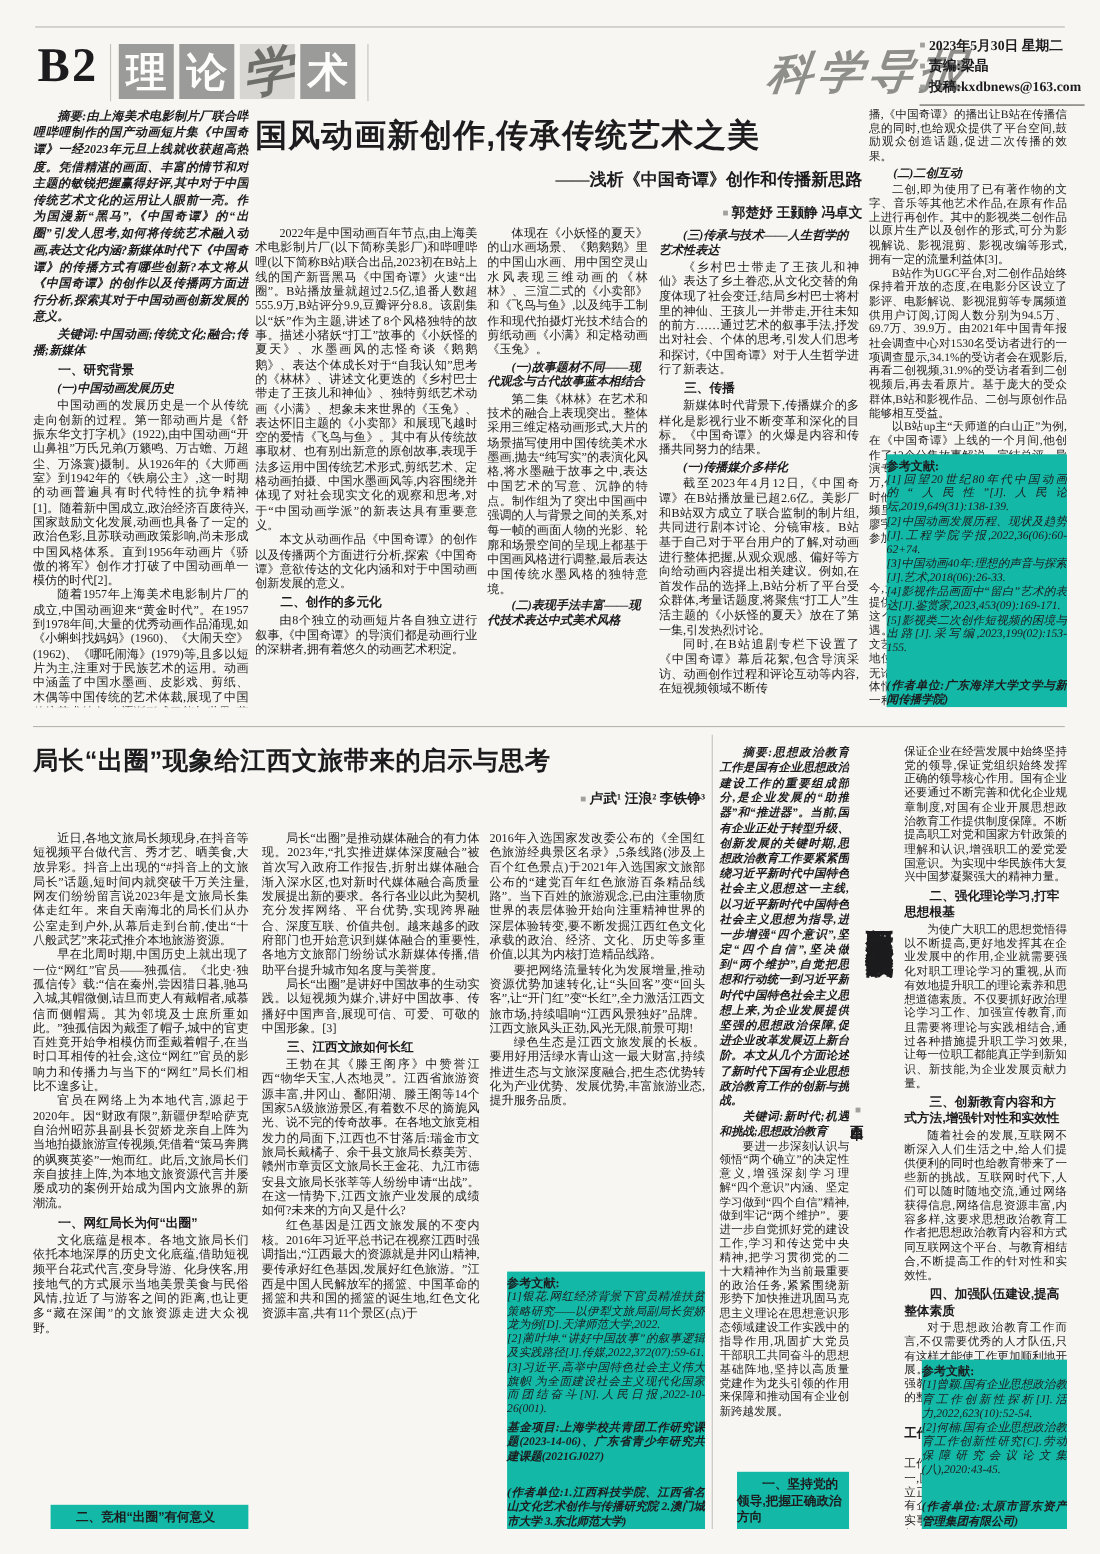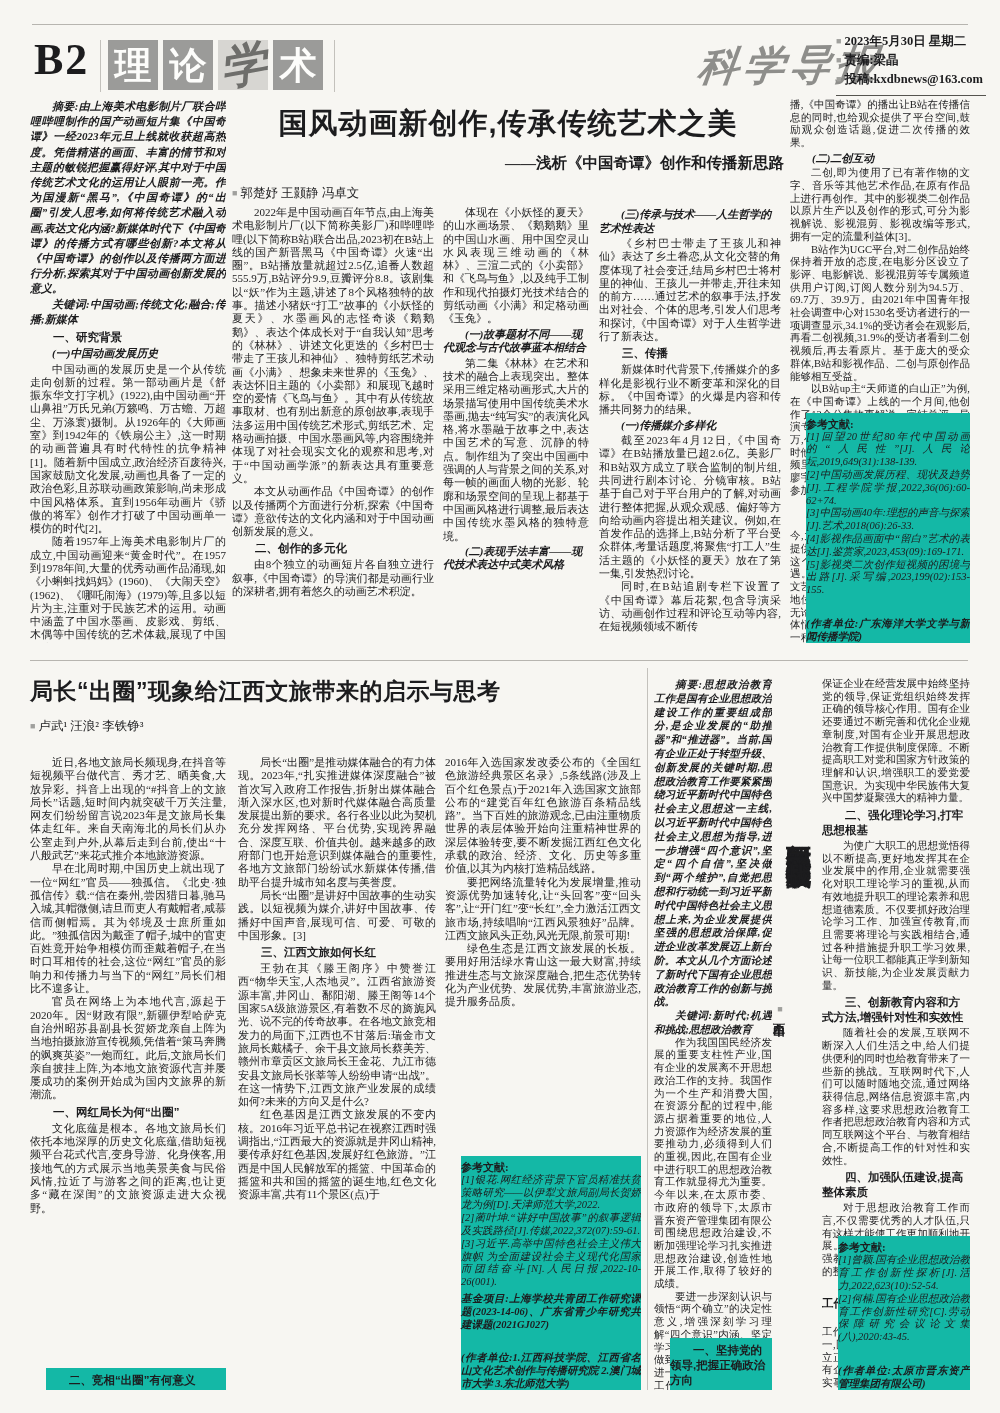--- a/index.html
+++ b/index.html
@@ -30,24 +30,24 @@
       font-family:"Liberation Sans","DejaVu Sans",sans-serif}
   .h2{font-size:11px;line-height:13.5px;font-weight:700;font-style:italic;text-indent:2em;margin:2px 0}
   .ref{font-size:10.5px;line-height:12.8px;text-align:justify;margin:0;font-style:italic}
   .rh{font-size:11px;line-height:14px;font-weight:700;margin:2px 0 0 0}
   .fund{font-size:10.5px;line-height:13px;font-weight:700;font-style:italic;text-align:justify;margin-top:3px}
   .unit{font-size:10.5px;line-height:13px;font-weight:700;font-style:italic;text-align:justify;margin-top:20px}
   .colfoot{position:absolute;left:16px;right:0;bottom:0;background:#14b8a6;padding-top:2px}
   .small .p,.small .pc{font-size:10.5px;line-height:12.7px}
   .small .pk{font-size:10.5px;line-height:13.8px}
 
-  .a1-title{font-size:29px;font-weight:900;text-align:center;letter-spacing:1px;
+  .a1-title{font-size:29px;font-weight:900;letter-spacing:1px;
             font-family:"Liberation Sans","DejaVu Sans",sans-serif;white-space:nowrap}
   .a1-sub{font-size:15.5px;font-weight:700;text-align:right;margin-top:9px}
-  .byline{font-size:12.5px;font-weight:400;text-align:left;margin-top:11px}
+  .byline{font-size:12.5px;font-weight:700;text-align:right;margin-top:11px}
   .a2-title{font-size:23px;font-weight:900;text-align:left;letter-spacing:.5px;
             font-family:"Liberation Sans","DejaVu Sans",sans-serif;white-space:nowrap}
 
   .vtitle{writing-mode:vertical-rl;font-size:25px;font-weight:900;letter-spacing:1px;
           font-family:"Liberation Sans","DejaVu Sans",sans-serif;line-height:34px}
   .vauthor{writing-mode:vertical-rl;font-size:12px;font-weight:700}
 </style>
 </head>
 <body>
 
@@ -169,21 +169,20 @@
       <div class="unit">(作者单位:1.江西科技学院、江西省名山文化艺术创作与传播研究院 2.澳门城市大学 3.东北师范大学)</div>
     </div>
 </div>
 
 <div class="vline" style="left:647px;top:668px;height:722px"></div>
 
 <div class="col small" style="left:654px;top:678px;width:118px;height:712px">
   <div>
       <div class="pk">摘要:思想政治教育工作是国有企业思想政治建设工作的重要组成部分,是企业发展的“助推器”和“推进器”。当前,国有企业正处于转型升级、创新发展的关键时期,思想政治教育工作要紧紧围绕习近平新时代中国特色社会主义思想这一主线,以习近平新时代中国特色社会主义思想为指导,进一步增强“四个意识”,坚定“四个自信”,坚决做到“两个维护”,自觉把思想和行动统一到习近平新时代中国特色社会主义思想上来,为企业发展提供坚强的思想政治保障,促进企业改革发展迈上新台阶。本文从几个方面论述了新时代下国有企业思想政治教育工作的创新与挑战。</div>
       <div class="pk">关键词:新时代;机遇和挑战;思想政治教育</div>
-      <div class="p">作为我国国民经济发展的重要支柱性产业,国有企业的发展离不开思想政治工作的支持。我国作为一个生产和消费大国,在资源分配的过程中,能源占据着重要的地位,人力资源作为经济发展的重要推动力,必须得到人们的重视,因此,在国有企业中进行职工的思想政治教育工作就显得尤为重要。今年以来,在太原市委、市政府的领导下,太原市晋东资产管理集团有限公司围绕思想政治建设,不断加强理论学习扎实推进思想政治建设,创造性地开展工作,取得了较好的成绩。</div>
       <div class="p">要进一步深刻认识与领悟“两个确立”的决定性意义,增强深刻学习理解“四个意识”内涵、坚定学习做到“四个自信”精神,做到牢记“两个维护”。要进一步自觉抓好党的建设工作,学习和传达党中央精神,把学习贯彻党的二十大精神作为当前最重要的政治任务,紧紧围绕新形势下加快推进巩固马克思主义理论在思想意识形态领域建设工作实践中的指导作用,巩固扩大党员干部职工共同奋斗的思想基础阵地,坚持以高质量党建作为龙头引领的作用来保障和推动国有企业创新跨越发展。</div>
     </div>
   <div class="colfoot">
       <div class="h1">一、坚持党的领导,把握正确政治方向</div>
     </div>
 </div>
 
 <div class="abs" style="left:770px;top:678px;width:46px;height:712px">
   <div class="abs vtitle" style="right:0;top:146px">新时代下国有企业思想政治教育工作创新和挑战</div>
   <div class="abs vauthor" style="left:0;top:326px"><span class="sq">■</span><span>牟山西</span></div>

